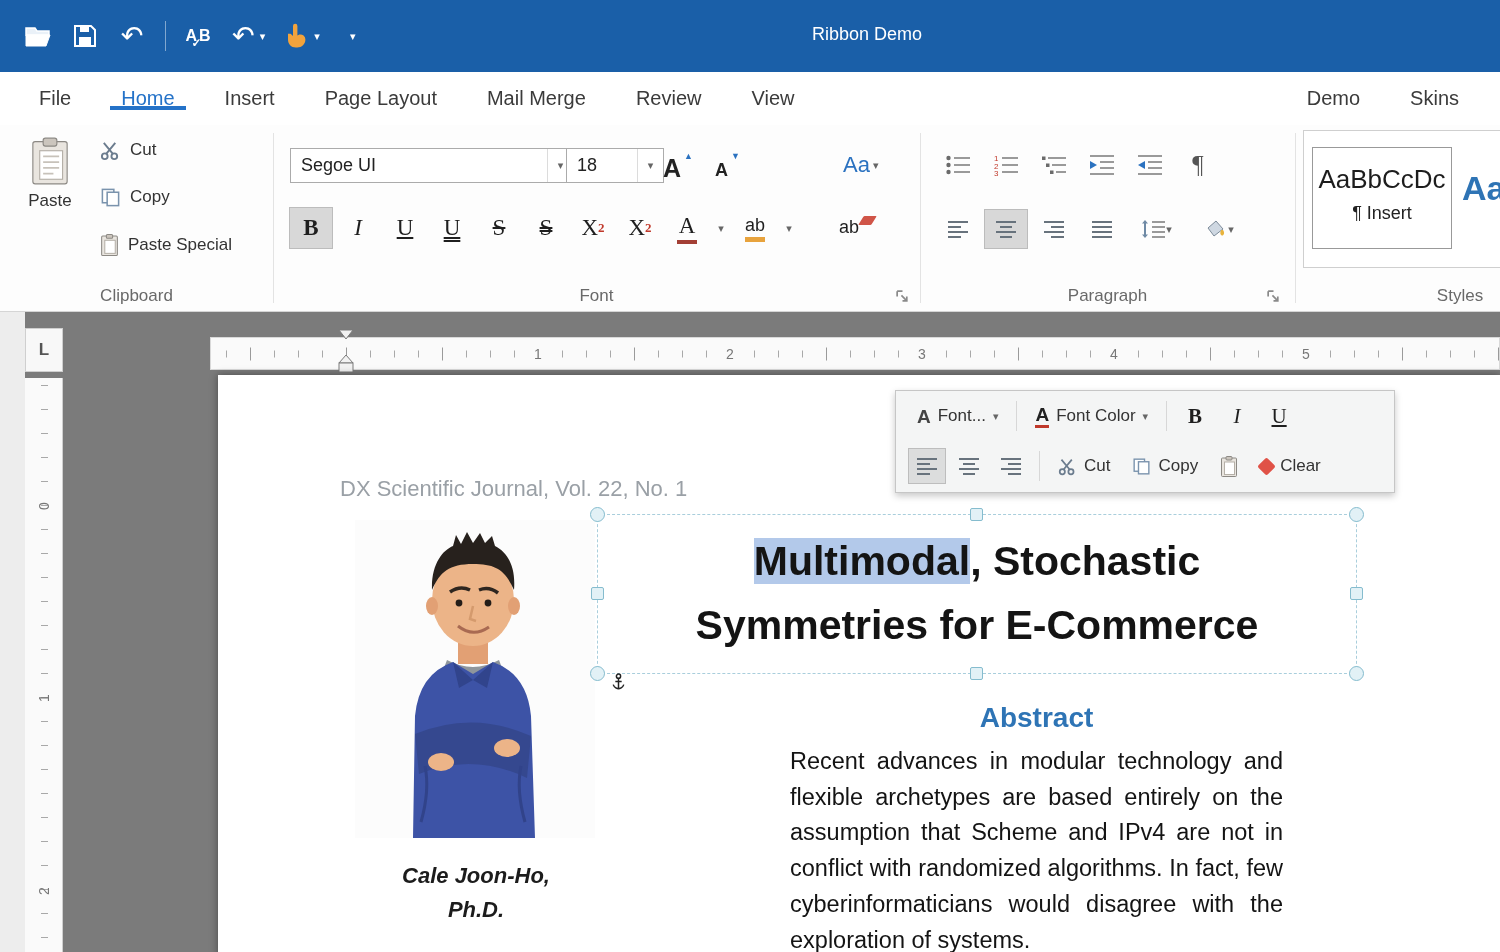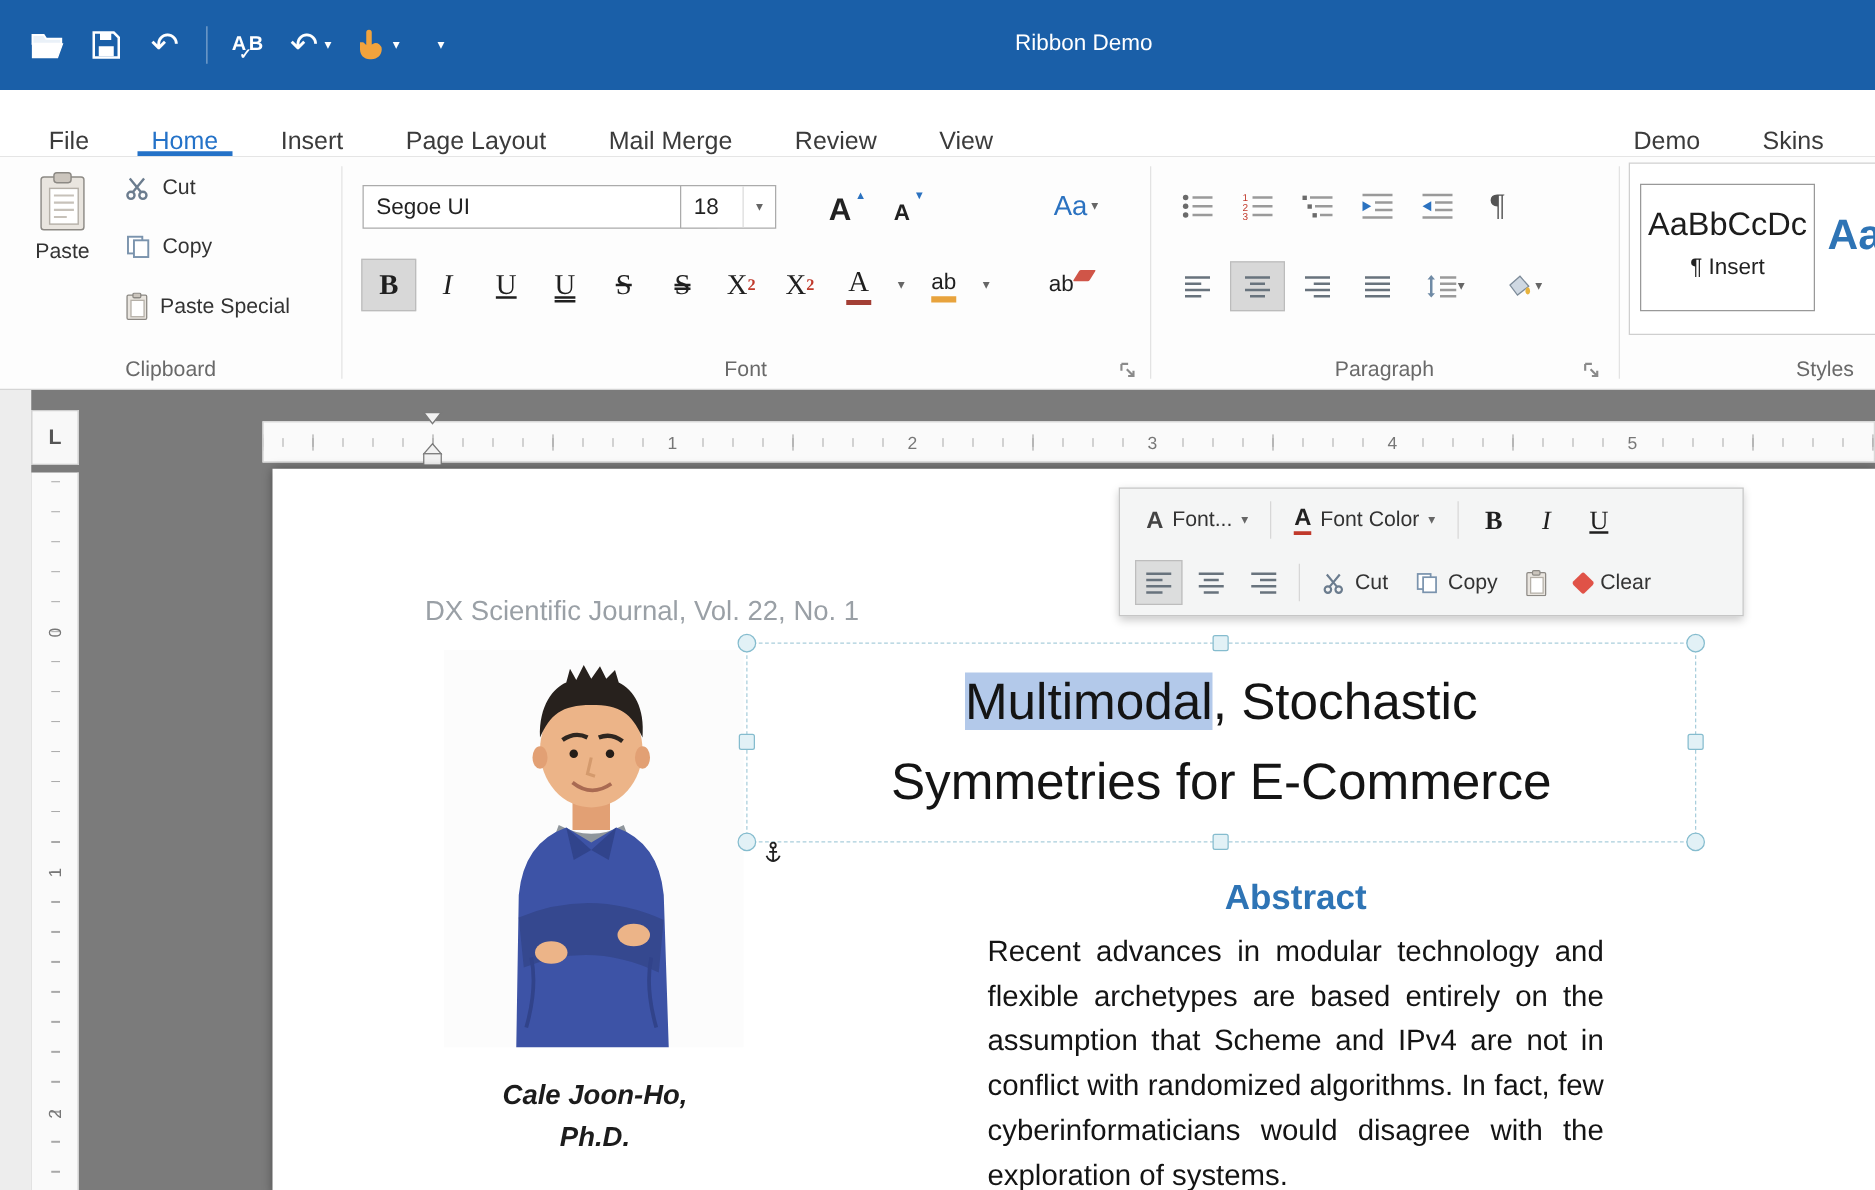--- a/index.html
+++ b/index.html
@@ -11,21 +11,21 @@
   .qat{display:flex;align-items:center;gap:19px;padding-left:24px}
   .qbtn{display:flex;align-items:center;justify-content:center;min-width:28px;height:34px;cursor:pointer}
   .qsep{width:1px;height:30px;background:rgba(255,255,255,.45)}
   .undo-glyph{font-size:27px;line-height:1;color:#fff}
   .chev{font-size:11px;color:#fff;line-height:1}
   .ab-ico{position:relative;font-weight:bold;font-size:16px;letter-spacing:2px}
   .ab-ico .chk{position:absolute;left:6px;top:9px;font-size:12px;font-weight:bold}
   .win-title{position:absolute;left:812px;top:24px;font-size:18px;color:#fff}
 
   
-  .tabrow{position:absolute;left:0;top:72px;right:0;height:53px;background:#fff;display:flex;align-items:flex-end;padding-left:14px}
+  .tabrow{position:absolute;left:0;top:72px;right:0;height:53px;background:#fff;display:flex;align-items:center;padding-left:14px}
   .tab{display:flex;align-items:center;padding:0 25px;font-size:20px;color:#3b3b3b;cursor:pointer;position:relative;white-space:nowrap}
   .tab.active{color:#2472c8}
   .tab.active::after{content:"";position:absolute;left:14px;right:14px;bottom:0;height:4px;background:#2472c8}
   .tab.pushright{margin-left:auto}
   .tab.last{margin-right:16px}
 
   
   .ribbon{position:absolute;left:0;top:125px;right:0;height:187px;background:#fdfdfd;border-bottom:1px solid #d5d5d5}
   .gsep{position:absolute;top:8px;bottom:8px;width:1px;background:#e3e3e3}
   .rgroup{position:absolute;top:0;bottom:0}
@@ -96,21 +96,21 @@
   .hticks-mid{position:absolute;left:0;right:0;top:50%;height:13px;transform:translateY(-50%);background:repeating-linear-gradient(90deg,#9a9a9a 0 1px,transparent 1px 96px);background-position-x:39px}
   .hnum{position:absolute;top:50%;transform:translateY(-50%);width:12px;text-align:center;font-size:14px;color:#777;background:#fafafa}
   .indent-marker{position:absolute;left:127px;top:-9px;cursor:pointer}
 
   .page{position:absolute;left:218px;top:63px;width:1282px;bottom:-4px;background:#fff;box-shadow:0 0 8px rgba(0,0,0,.4)}
   .journal{position:absolute;left:122px;top:101px;font-size:22px;color:#9aa0a6;white-space:nowrap}
   .photo{position:absolute;left:137px;top:145px;width:240px;height:318px;cursor:pointer}
   .photo-cap{position:absolute;left:138px;top:484px;width:240px;text-align:center;font-size:22px;line-height:34px;font-style:italic;font-weight:bold;color:#1c1c1c}
 
   .titlebox{position:absolute;left:379px;top:139px;width:760px;height:160px;border:1px dashed #a9cedc}
-  .tb-text{text-align:center;font-weight:normal;font-size:41px;line-height:64px;padding-top:14px;color:#141414;white-space:nowrap}
+  .tb-text{text-align:center;font-weight:bold;font-size:41px;line-height:64px;padding-top:14px;color:#141414;white-space:nowrap}
   .seltext{background:#b3c9ea}
   .hnd{position:absolute;width:15px;height:15px;background:#e2f1f6;border:1px solid #85bcce;border-radius:50%;cursor:pointer}
   .hnds{position:absolute;width:13px;height:13px;background:#e2f1f6;border:1px solid #85bcce;border-radius:2px;cursor:pointer}
   .anchor{position:absolute;left:13px;top:158px}
 
   .abs-h{position:absolute;left:572px;top:327px;width:493px;text-align:center;font-size:28px;font-weight:bold;color:#2e74b5}
   .abs-body{position:absolute;left:572px;top:369px;width:493px;font-size:23.5px;line-height:35.7px;color:#141414;text-align:justify}
 
   
   .minibar{position:absolute;left:895px;top:78px;width:500px;height:103px;background:#f4f5f5;border:1px solid #c6c6c6;box-shadow:0 3px 7px rgba(0,0,0,.22)}
@@ -221,21 +221,21 @@
       <div class="caption">Clipboard</div>
     </div>
 
     <div class="gsep" style="left:273px"></div>
 
     <div class="rgroup g-font">
       <div class="combo" style="left:17px;width:284px">
         <span>Segoe UI</span>
         <span class="combo-btn">▾</span>
       </div>
-      <div class="combo" style="left:271px;width:77px">
+      <div class="combo" style="left:293px;width:98px">
         <span>18</span>
         <span class="combo-btn">▾</span>
       </div>
       <div class="abtn" style="left:386px">
         <span class="gA">A</span>
         <span class="caret" style="align-self:flex-start">▲</span>
       </div>
       <div class="abtn" style="left:438px">
         <span class="sA">A</span>
         <span class="caret" style="align-self:flex-start">▼</span>

